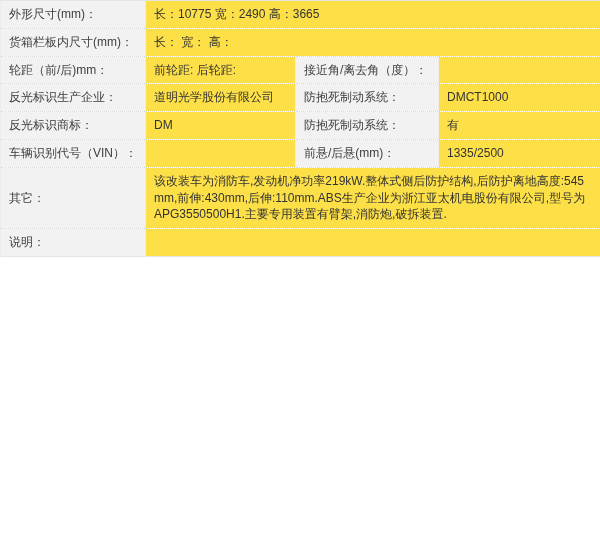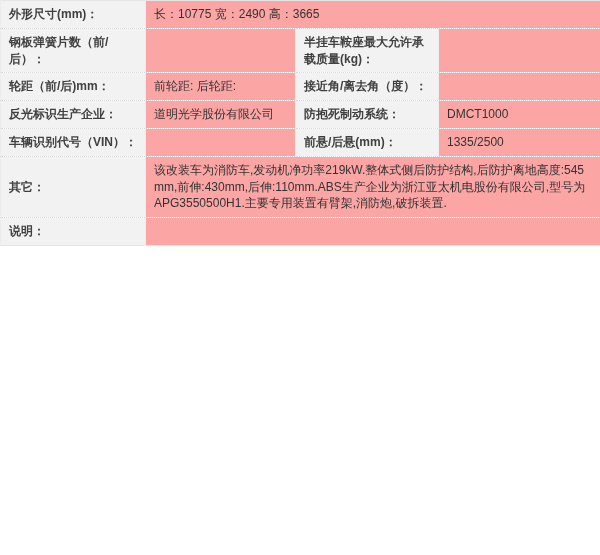--- a/index.html
+++ b/index.html
@@ -27,61 +27,65 @@
     border-top: 1px dotted #d9d9d9;
     border-bottom: 1px dotted #d9d9d9;
     padding: 5px 8px;
     vertical-align: middle;
     line-height: 1.4;
     word-break: break-all;
     overflow: hidden;
   }
   table.spec-table td.lbl {
     background: #f2f2f2;
-    font-weight: bold;
+    font-weight: normal;
     color: #404040;
   }
   table.spec-table td.val {
-    background: #fca5a5;
+    background: #fde047;
   }
 </style>
 </head>
 <body>
 
 <div class="page">
 
   <table class="spec-table">
     <colgroup>
       <col style="width:145px">
       <col style="width:150px">
       <col style="width:143px">
       <col style="width:162px">
     </colgroup>
     <tbody id="spec-rows">
         <tr>
           <td class="lbl">外形尺寸(mm)：</td>
           <td class="val" colspan="3">长：10775 宽：2490 高：3665</td>
         </tr>
         <tr>
-          <td class="lbl">钢板弹簧片数（前/后）：</td>
-          <td class="val"></td>
-          <td class="lbl">半挂车鞍座最大允许承载质量(kg)：</td>
-          <td class="val"></td>
+          <td class="lbl">货箱栏板内尺寸(mm)：</td>
+          <td class="val" colspan="3">长： 宽： 高：</td>
         </tr>
         <tr>
           <td class="lbl">轮距（前/后)mm：</td>
           <td class="val">前轮距: 后轮距:</td>
           <td class="lbl">接近角/离去角（度）：</td>
           <td class="val"></td>
         </tr>
         <tr>
           <td class="lbl">反光标识生产企业：</td>
           <td class="val">道明光学股份有限公司</td>
           <td class="lbl">防抱死制动系统：</td>
           <td class="val">DMCT1000</td>
+        </tr>
+        <tr>
+          <td class="lbl">反光标识商标：</td>
+          <td class="val">DM</td>
+          <td class="lbl">防抱死制动系统：</td>
+          <td class="val">有</td>
         </tr>
         <tr>
           <td class="lbl">车辆识别代号（VIN）：</td>
           <td class="val"></td>
           <td class="lbl">前悬/后悬(mm)：</td>
           <td class="val">1335/2500</td>
         </tr>
         <tr>
           <td class="lbl">其它：</td>
           <td class="val" colspan="3">该改装车为消防车,发动机净功率219kW.整体式侧后防护结构,后防护离地高度:545mm,前伸:430mm,后伸:110mm.ABS生产企业为浙江亚太机电股份有限公司,型号为APG3550500H1.主要专用装置有臂架,消防炮,破拆装置.</td>

